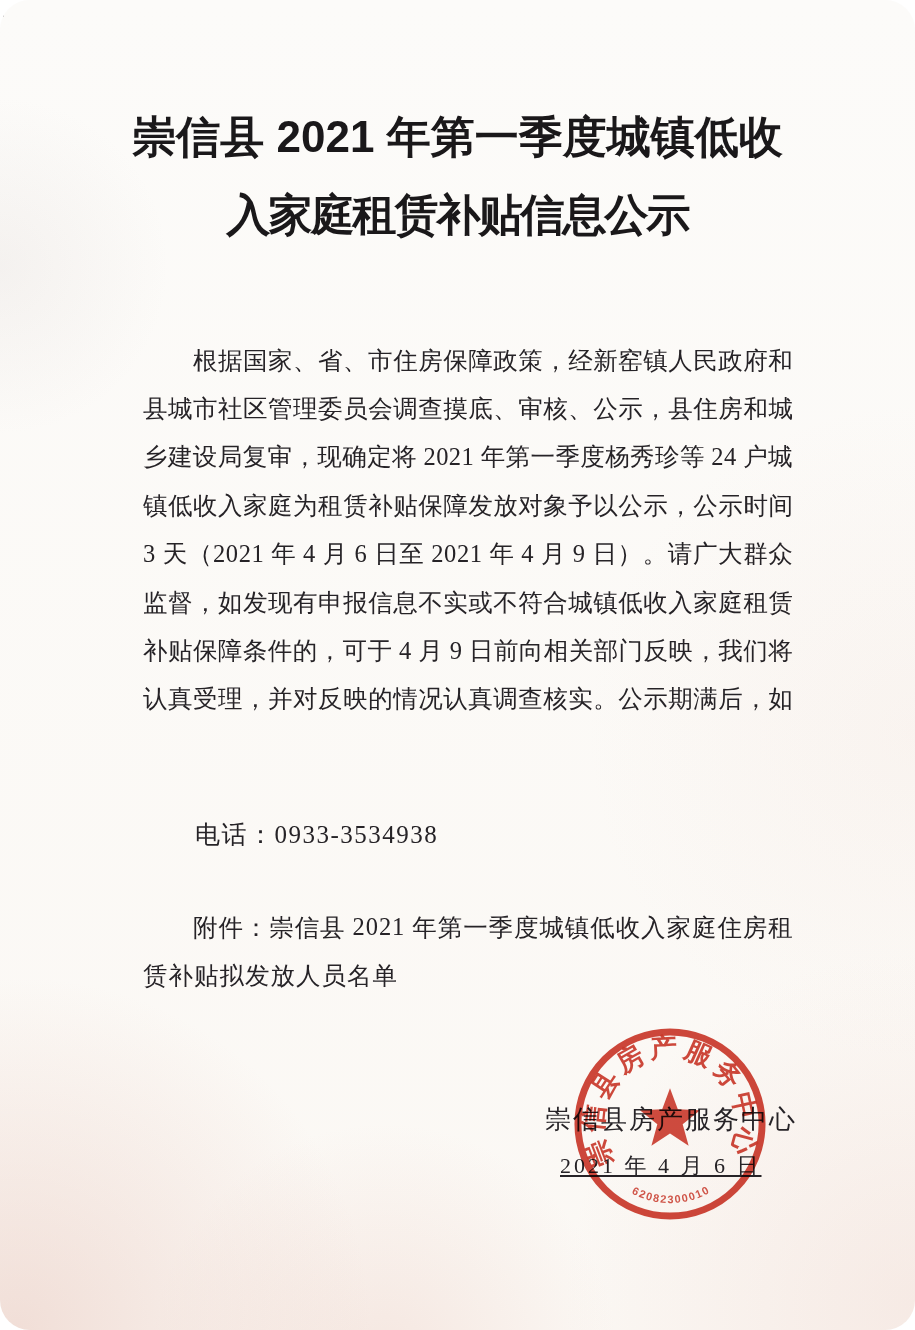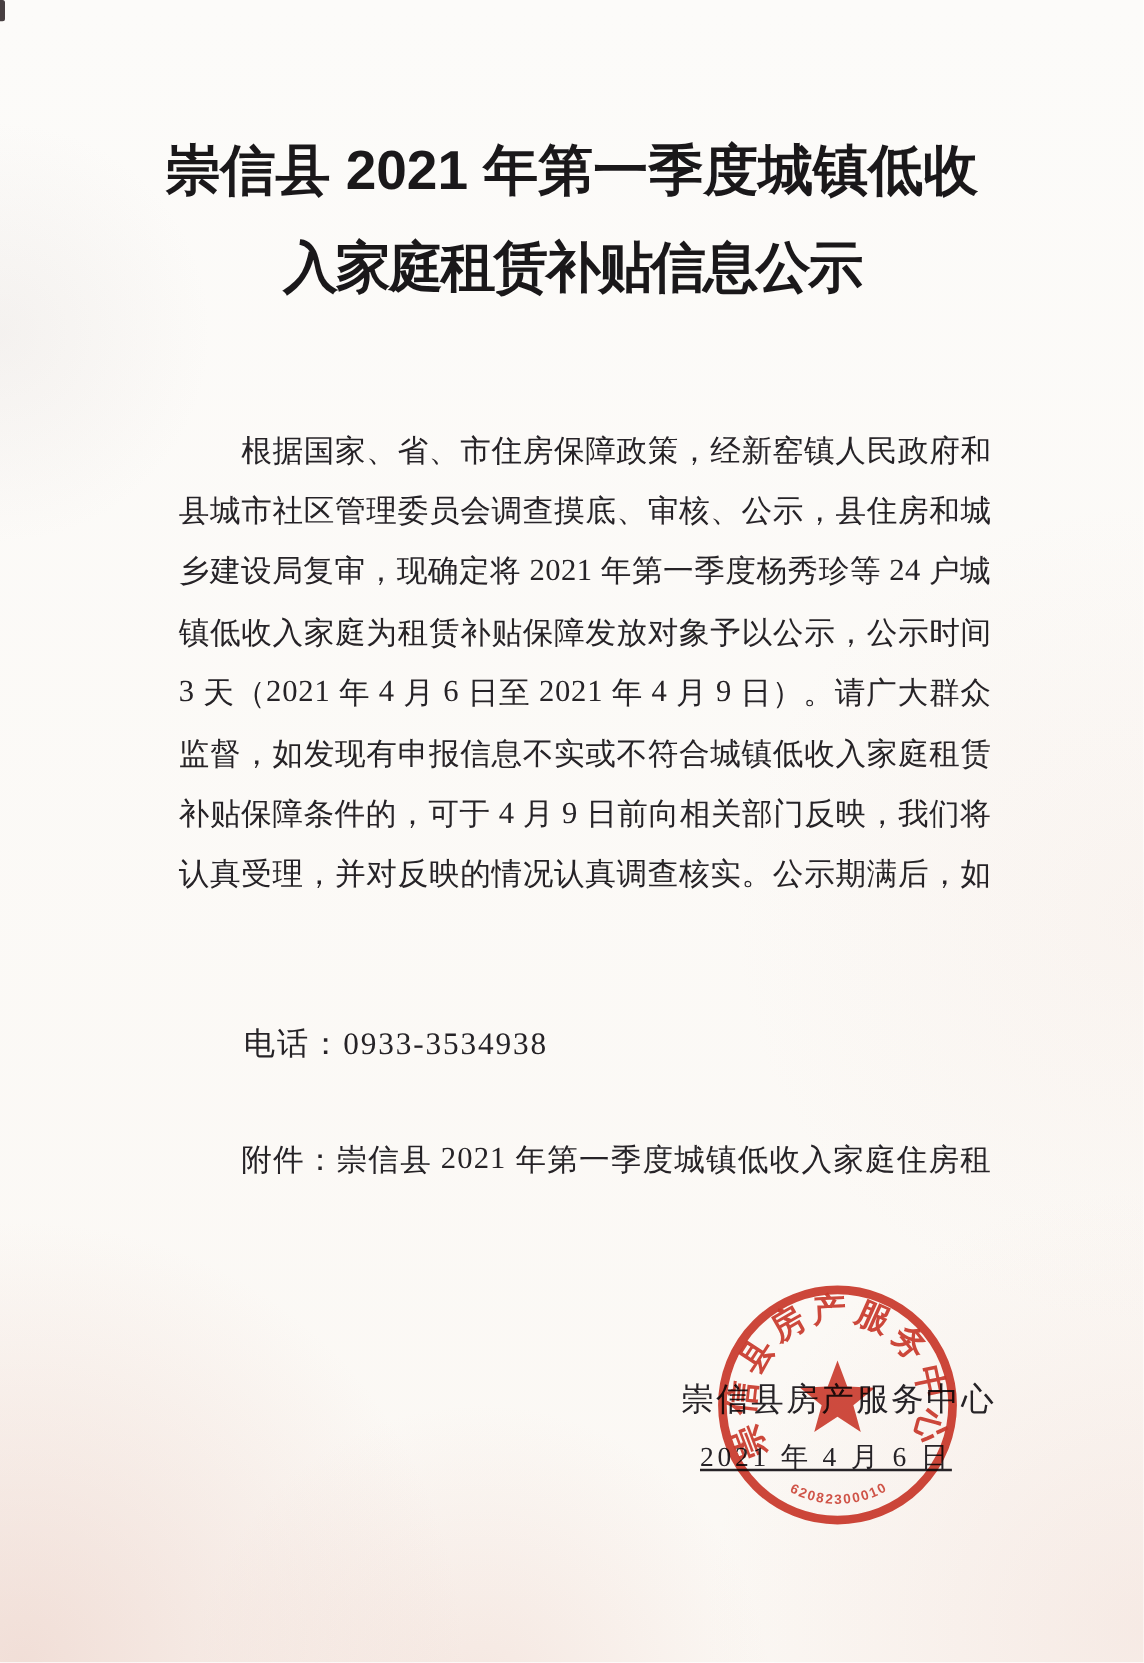--- a/index.html
+++ b/index.html
@@ -9,20 +9,21 @@
     overflow:hidden;
     font-family:"Liberation Serif","DejaVu Serif",serif;
     color:var(--ink,#262327);
     background:
       radial-gradient(circle at 2% 100%, rgba(226,184,172,0.40), transparent 22%),
       radial-gradient(circle at 42% 102%, rgba(231,192,180,0.30), transparent 16%),
       radial-gradient(circle at 100% 98%, rgba(233,198,188,0.28), transparent 22%),
       radial-gradient(circle at 100% 55%, rgba(236,210,200,0.15), transparent 28%),
       radial-gradient(circle at 0% 20%, rgba(210,200,198,0.18), transparent 12%),
       linear-gradient(#fcfbf9, #fbf8f4);
+    border-radius: 30px;
   }
   .scan-corner-mark{
     position:absolute;left:0;top:0;width:4px;height:17px;
     background:#473f41;border-radius:0 2px 2px 0;
   }
   .title-block{
     position:absolute;top:98px;left:0;width:915px;
     text-align:center;
     font-family:"Liberation Sans","DejaVu Sans",sans-serif;
     font-weight:700;color:var(--title-ink,#1a181a);
@@ -355,20 +356,21 @@
         <span>镇</span>
         <span>低</span>
         <span>收</span>
         <span>入</span>
         <span>家</span>
         <span>庭</span>
         <span>住</span>
         <span>房</span>
         <span>租</span>
       </div>
+    <div class="body-line plain-line">赁补贴拟发放人员名单</div>
   </div>
 
   <div class="signature-org">崇信县房产服务中心</div>
   <div class="signature-date">2021 年 4 月 6 日</div>
 
   <svg class="stamp" viewBox="0 0 200 200" xmlns="http://www.w3.org/2000/svg">
     <circle cx="100" cy="100" r="93" fill="none" stroke="#c8291a" stroke-width="7" opacity="0.93"></circle>
     <polygon points="100,64 107.9,85.1 130.4,86.1 112.8,100.2 118.8,121.9 100,109.5 81.2,121.9 87.2,100.2 69.6,86.1 92.1,85.1" fill="#c8291a" opacity="0.9"></polygon>
     <defs>
       <path id="ring-path" d="M 41.1 134 A 68 68 0 1 1 158.9 134" fill="none"></path>

